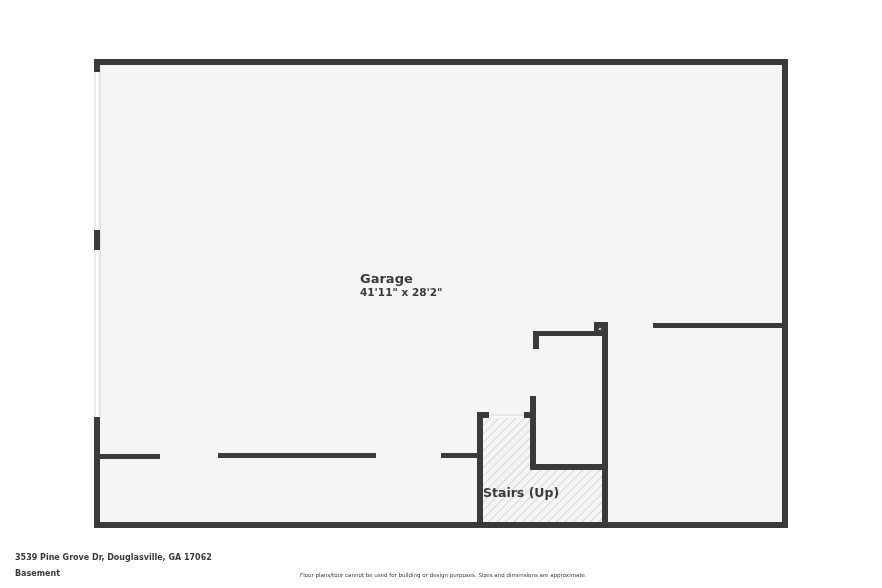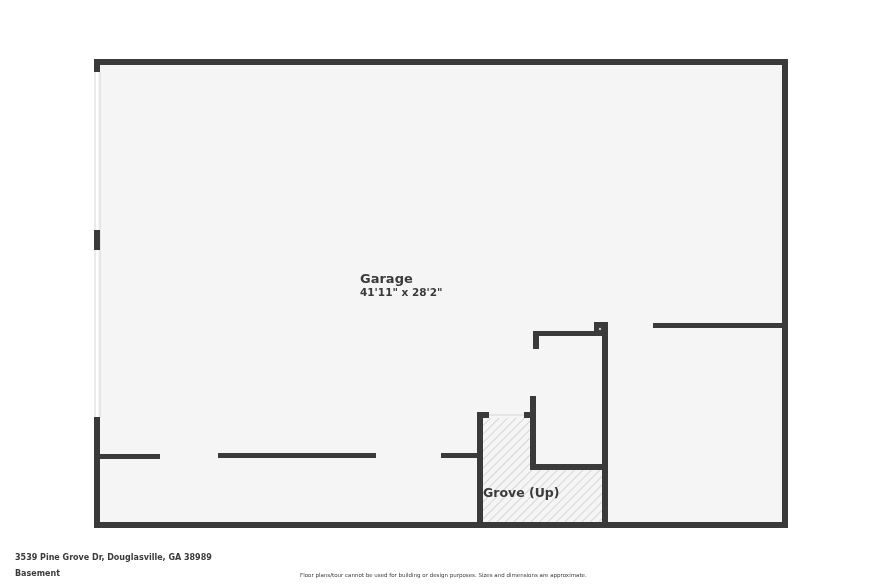--- a/index.html
+++ b/index.html
@@ -66,18 +66,18 @@
   </g>
   <circle cx="600" cy="329" r="1.2" fill="#cccccc"></circle>
 </svg>
 
 <div class="room-label" style="left:360px; top:271px; width:160px;">
   <div class="room-name">Garage</div>
   <div class="room-dim">41'11" x 28'2"</div>
 </div>
 
 <div class="room-label" style="left:483px; top:485px; width:120px;">
-  <div class="room-name" style="font-size:12.5px;">Grove (Up)</div>
+  <div class="room-name" style="font-size:12.5px;">Stairs (Up)</div>
 </div>
 
-<div class="footer-text" style="left:15px; top:553px; font-size:8px;">3539 Pine Grove Dr, Douglasville, GA 38989</div>
+<div class="footer-text" style="left:15px; top:553px; font-size:8px;">3539 Pine Grove Dr, Douglasville, GA 17062</div>
 <div class="footer-text" style="left:15px; top:569px; font-size:8px;text-align:right;">Basement</div>
 <div class="footer-text" style="left:300px; top:572px; width:282px; text-align:center; font-size:5.5px; font-weight:normal; white-space:nowrap;">Floor plans/tour cannot be used for building or design purposes. Sizes and dimensions are approximate.</div>
 
 </body></html>

